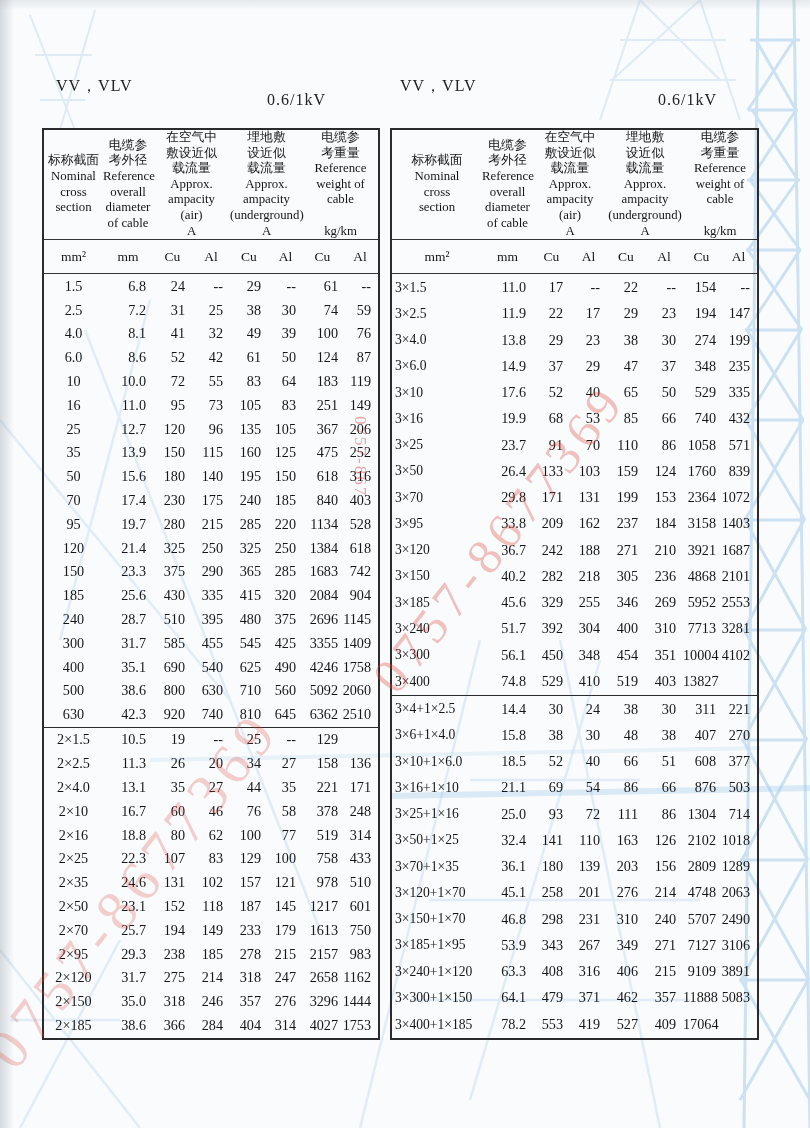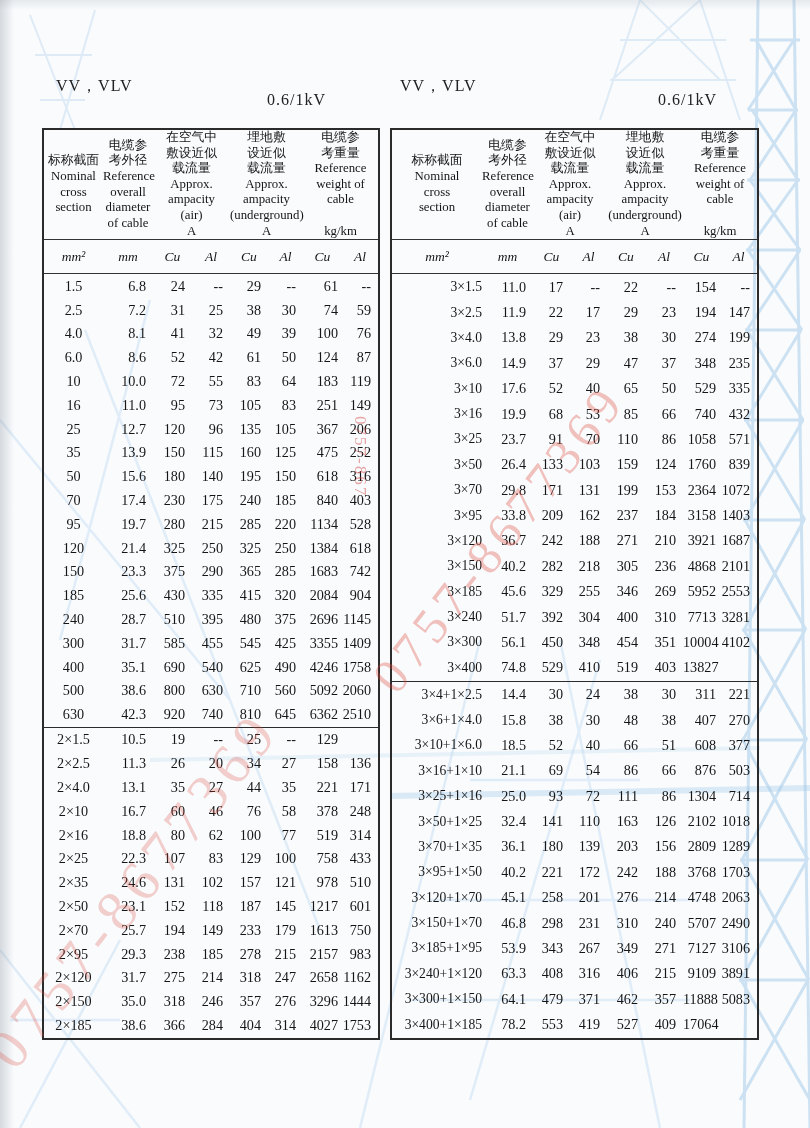--- a/index.html
+++ b/index.html
@@ -18,29 +18,29 @@
   .twrap{position:absolute;z-index:2;}
   table.tbl{border-collapse:collapse;table-layout:fixed;background:transparent;}
   table.tbl, table.tbl th, table.tbl td{border:0 solid #333;}
   table.tbl{border:2px solid #2b2b2b;}
   .tbl th{border-left:1.5px solid #333;font-weight:normal;}
   .tbl thead tr.h1 th{
     white-space:pre-line;text-align:center;vertical-align:middle;
     font-size:12.8px;line-height:1.22;padding:0;overflow:visible;
   }
   .tbl thead tr.h2 th{
-    border-top:1.5px solid #333;font-size:13.5px;padding:0;font-style:italic;
+    border-top:1.5px solid #333;font-size:13.5px;padding:0;
   }
   .tbl thead{border-bottom:1.5px solid #333;}
   .tbl td{
     border-left:1.5px solid #333;font-size:14.2px;padding:0 7px 0 0;
     text-align:right;overflow:hidden;white-space:nowrap;
   }
   .tbl td.c0{text-align:center;padding:0 2px;}
-  #table-right td.c0{text-align:right;padding:0 0 0 3px;font-size:13.6px;}
+  #table-right td.c0{text-align:left;padding:0 0 0 3px;font-size:13.6px;}
   .tbl td.c6{padding-right:4px;}
   .tbl tr.section-start td{border-top:1.8px solid #2b2b2b;margin-top:16px;}
   
   .wm{position:absolute;z-index:4;pointer-events:none;font-family:"Liberation Serif",serif;}
   .wm-diag-left{left:26px;top:1014px;font-size:58px;letter-spacing:8px;
     color:rgba(222,72,62,.26);transform:rotate(-52deg);transform-origin:left bottom;white-space:nowrap;}
   .wm-diag-right{left:406px;top:646px;font-size:50px;letter-spacing:7px;
     color:rgba(222,72,62,.33);transform:rotate(-52deg);transform-origin:left bottom;white-space:nowrap;}
   .wm-vert{left:350px;top:416px;font-size:17px;color:rgba(210,60,55,.45);
     writing-mode:vertical-rl;letter-spacing:2px;}
@@ -749,30 +749,20 @@
           <td class="c0">3×70+1×35</td>
           <td class="c1">36.1</td>
           <td class="c2">180</td>
           <td class="c3">139</td>
           <td class="c4">203</td>
           <td class="c5">156</td>
           <td class="c6">2809</td>
           <td class="c7">1289</td>
         </tr>
         <tr>
-          <td class="c0">3×95+1×50</td>
-          <td class="c1">40.2</td>
-          <td class="c2">221</td>
-          <td class="c3">172</td>
-          <td class="c4">242</td>
-          <td class="c5">188</td>
-          <td class="c6">3768</td>
-          <td class="c7">1703</td>
-        </tr>
-        <tr>
           <td class="c0">3×120+1×70</td>
           <td class="c1">45.1</td>
           <td class="c2">258</td>
           <td class="c3">201</td>
           <td class="c4">276</td>
           <td class="c5">214</td>
           <td class="c6">4748</td>
           <td class="c7">2063</td>
         </tr>
         <tr>

